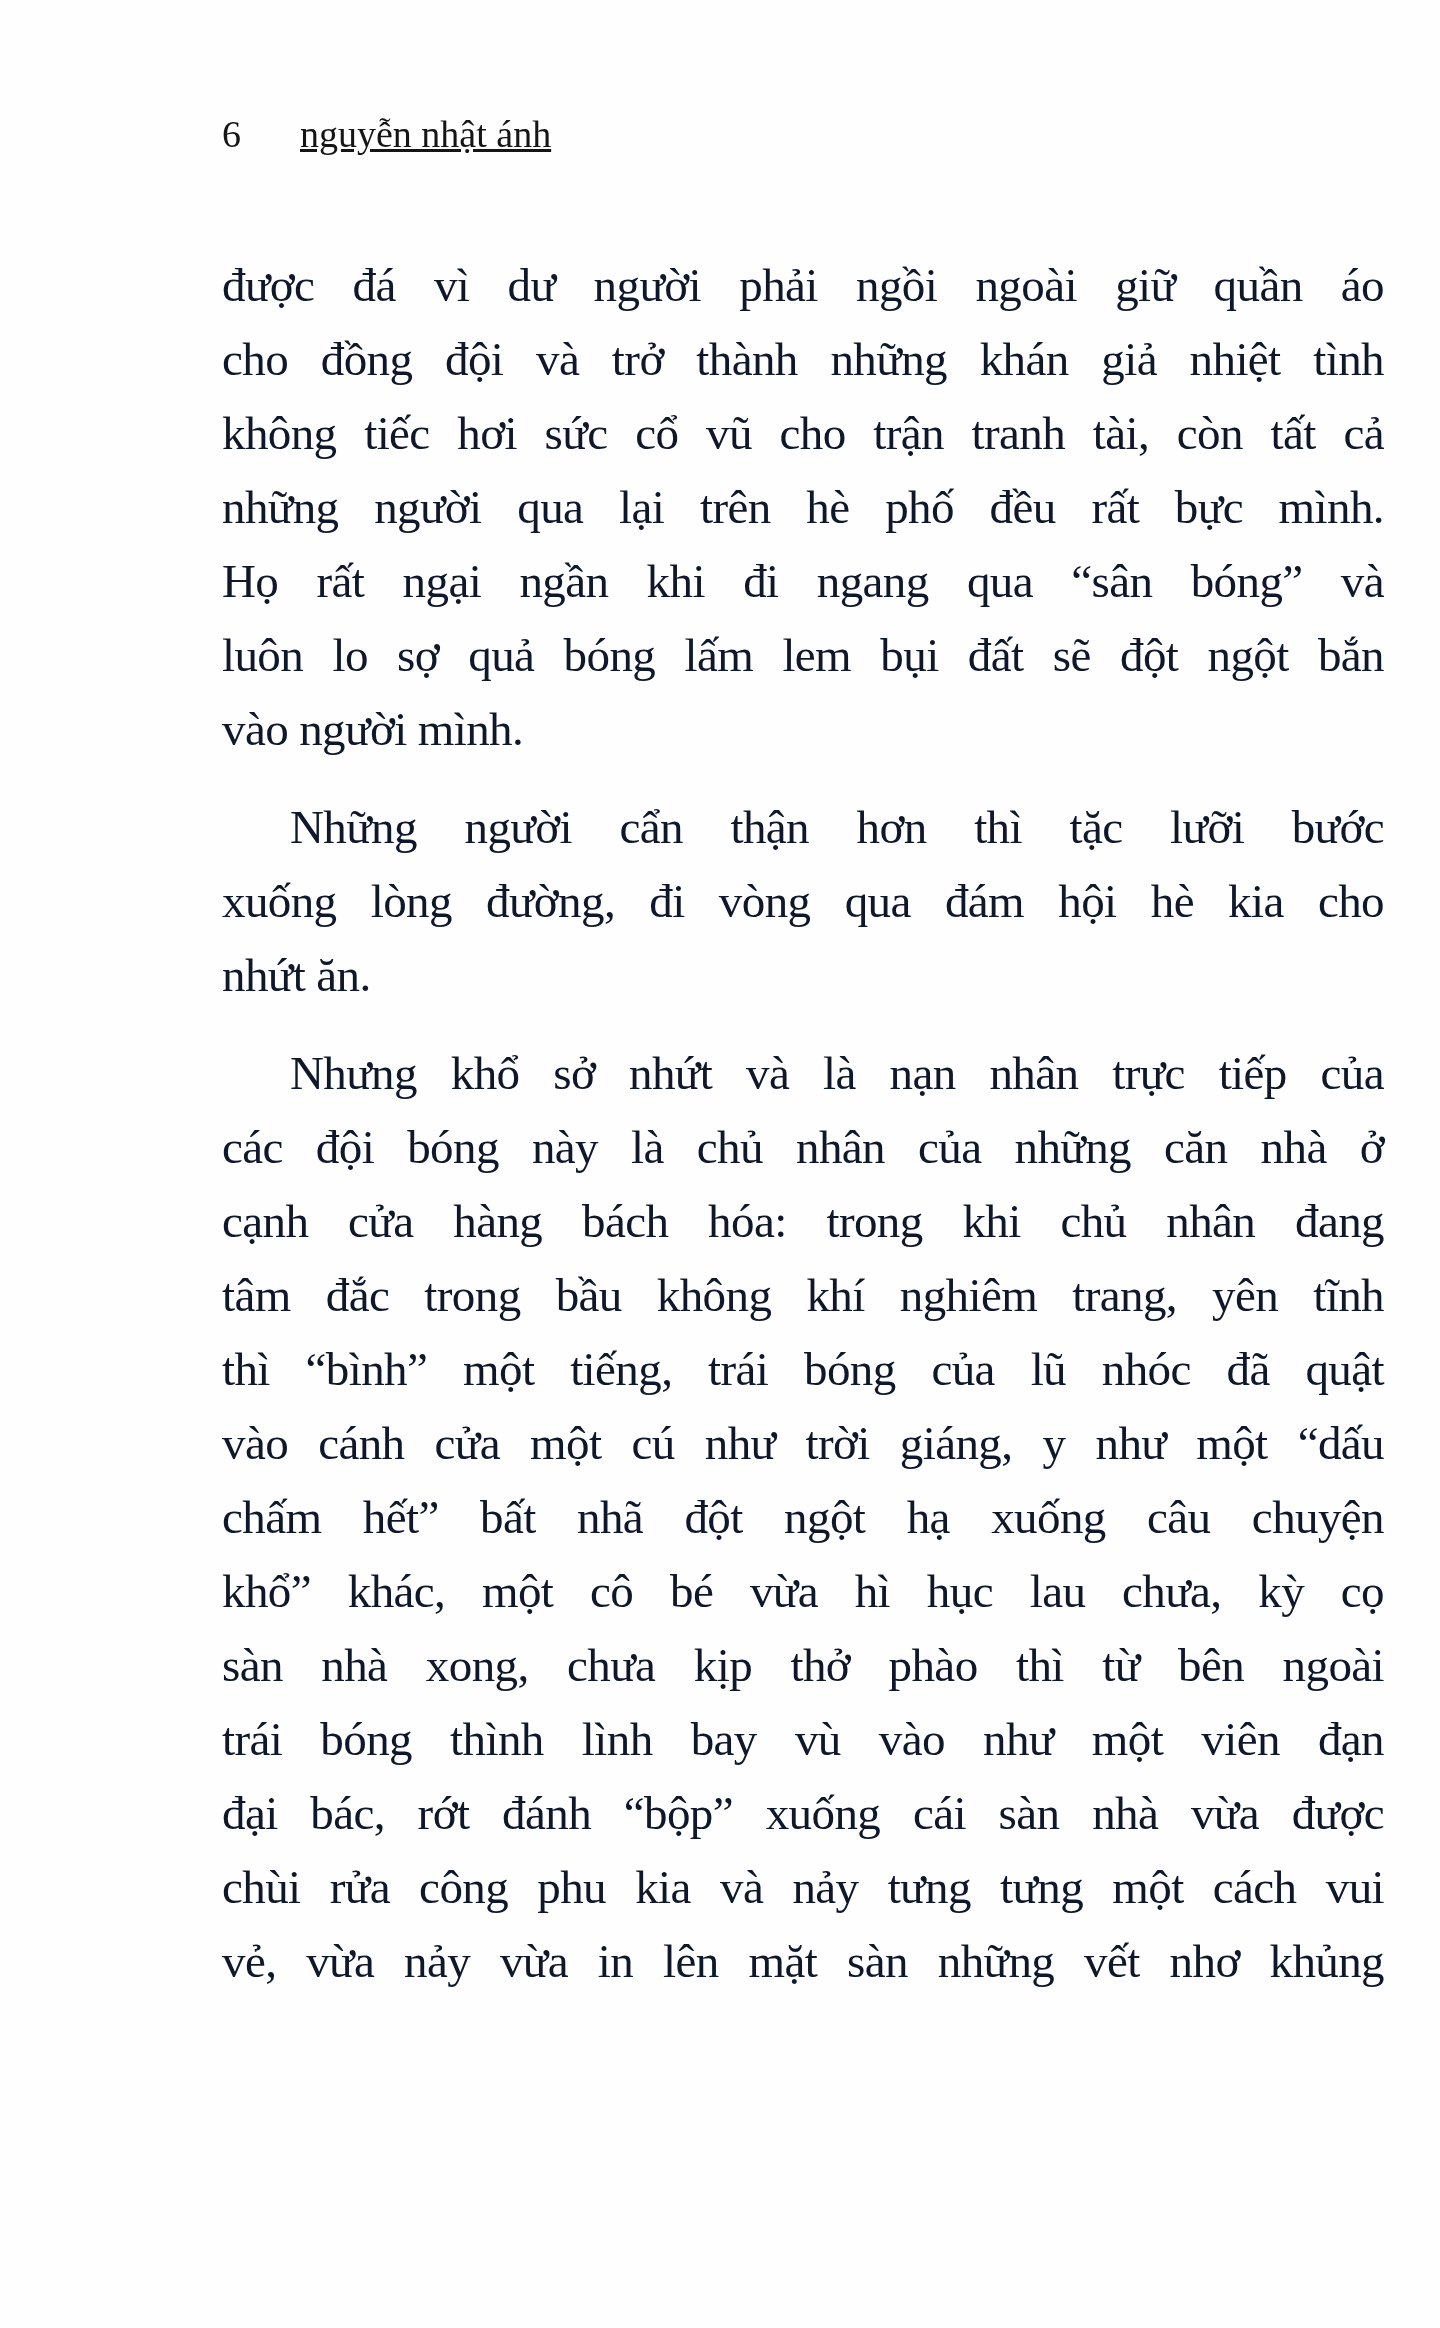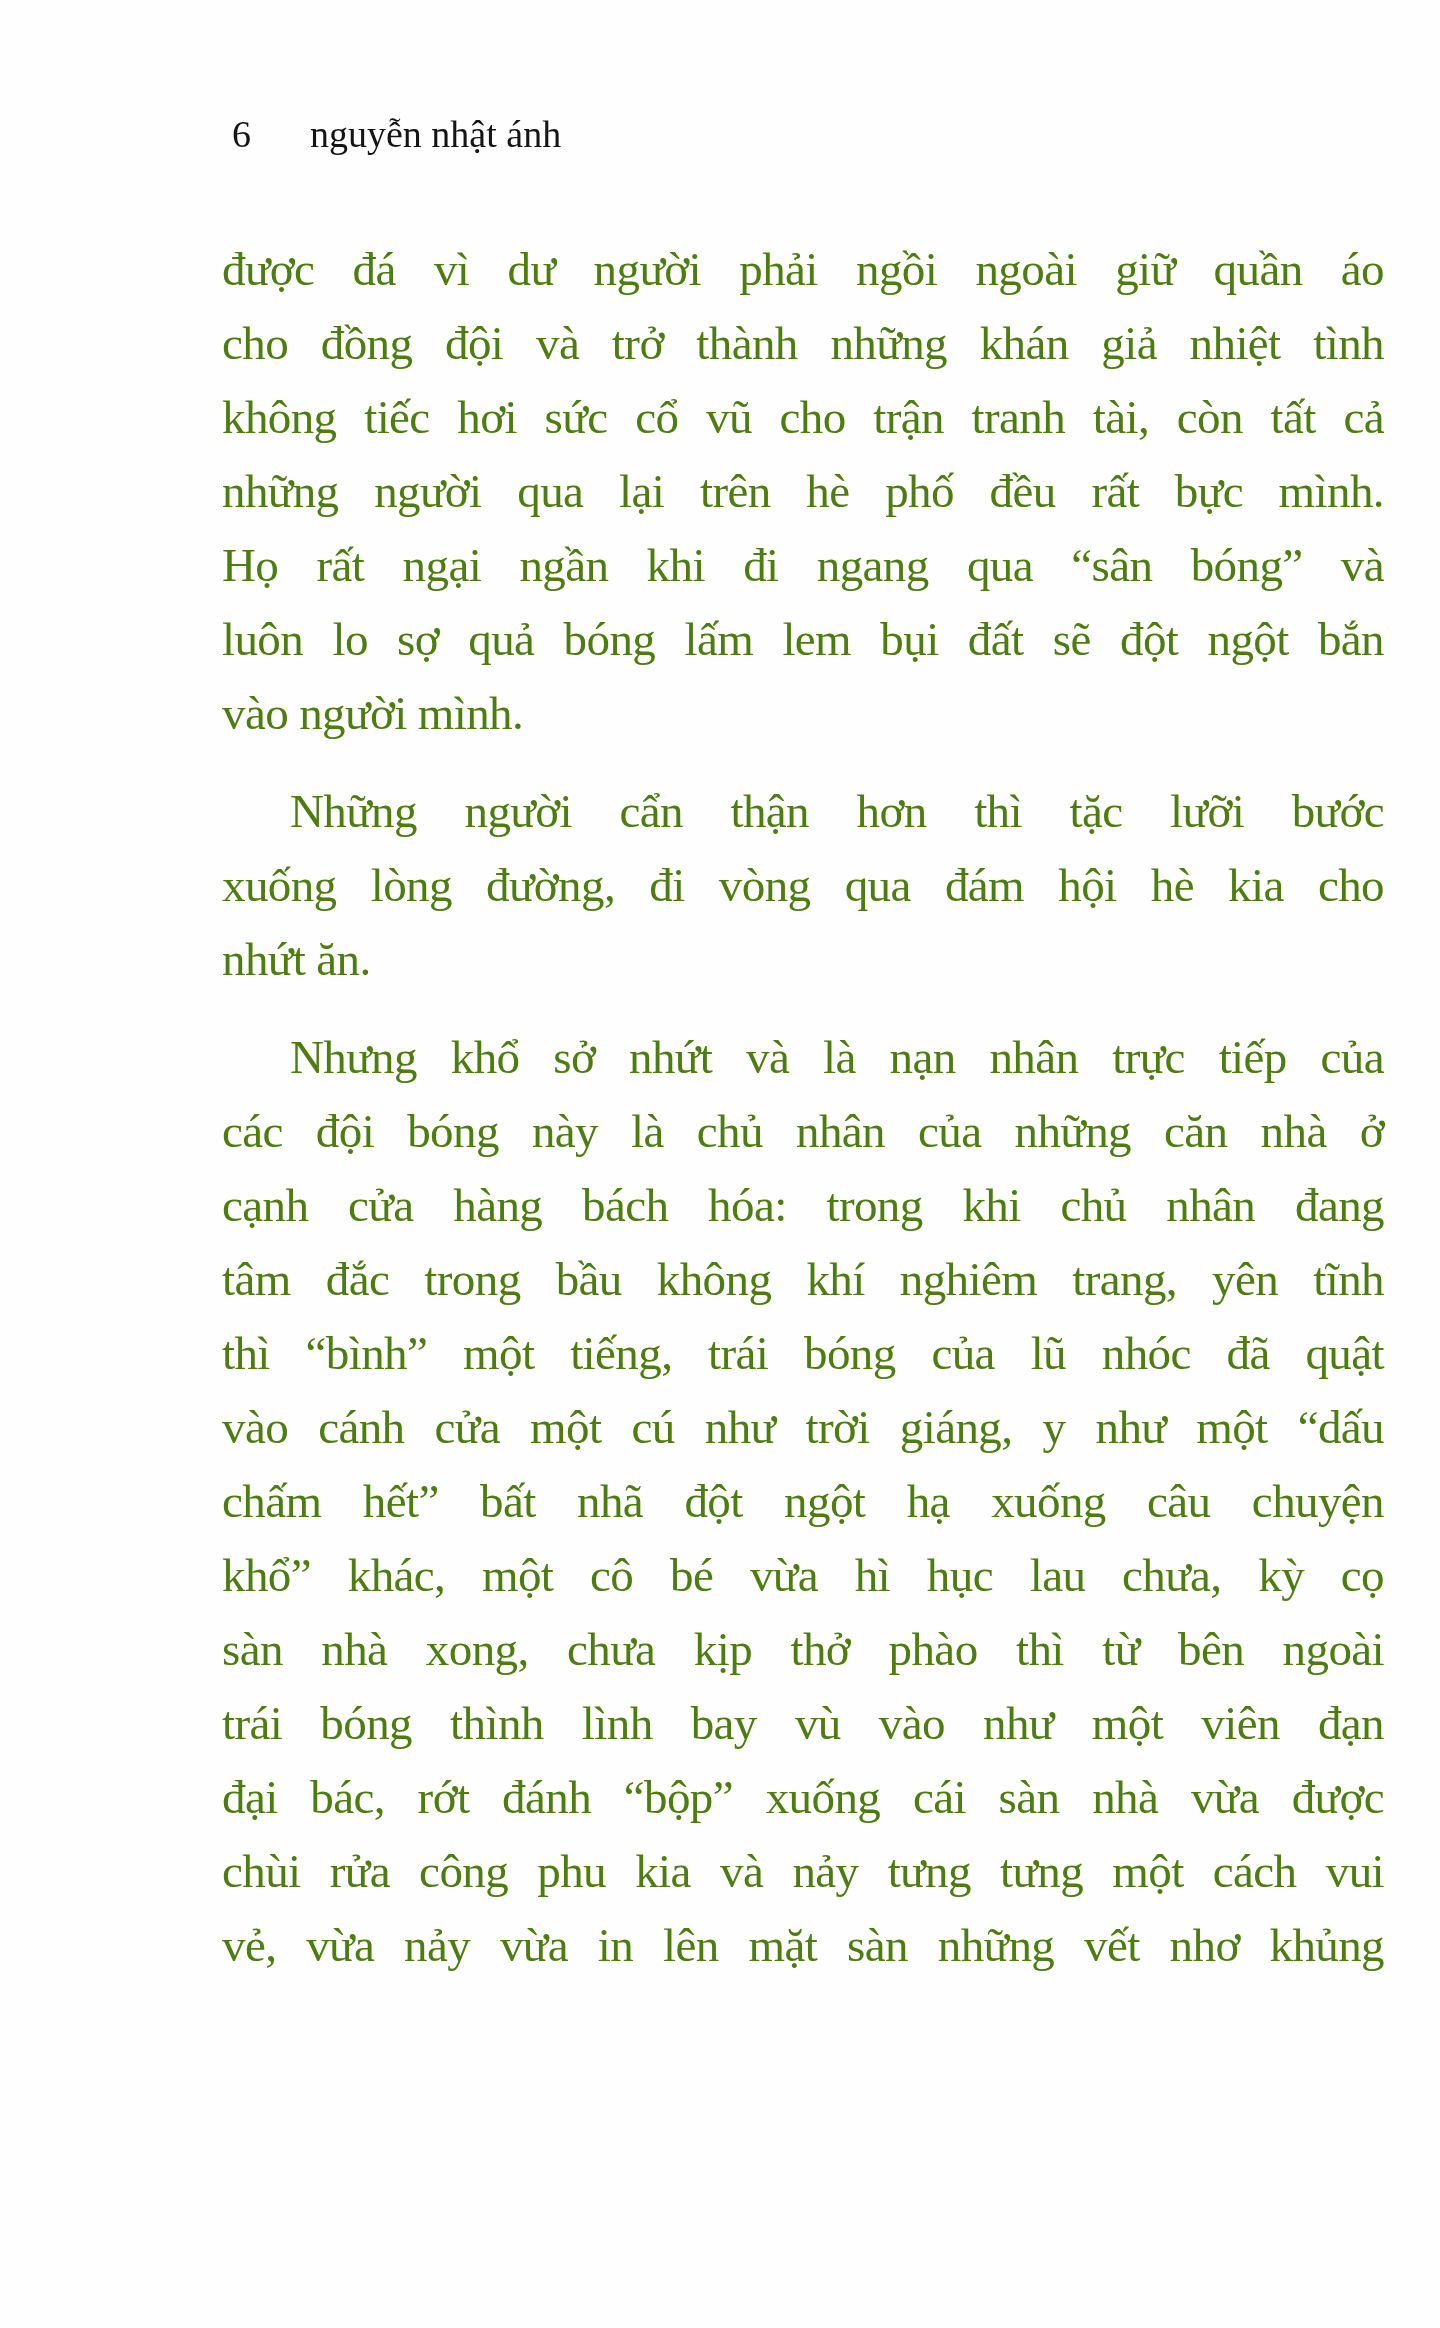--- a/index.html
+++ b/index.html
@@ -30,39 +30,40 @@
       font-size: 44px;
       line-height: 72px;
       color: rgba(0,0,0,0.045);
       transform: scaleX(-1);
       text-align: justify;
       pointer-events: none;
       filter: blur(1.2px);
     }
     .running-head {
       position: absolute;
-      left: 232px;
+      left: 222px;
       top: 112px;
       font-size: 38px;
       line-height: 44px;
       color: #151515;
       white-space: nowrap;
+      text-decoration: underline;
     }
     .running-head .folio {
       display: inline-block;
       width: 78px;
     }
     .text-block {
       position: absolute;
       left: 222px;
-      top: 232px;
+      top: 248px;
       width: 1162px;
       font-size: 47px;
       letter-spacing: -0.6px;
-      color: #4d7c0f;
+      color: #0f172a;
     }
     .para {
       margin: 0 0 24px 0;
     }
     .line {
       display: block;
       height: 74px;
       line-height: 74px;
       white-space: nowrap;
       text-align: justify;

